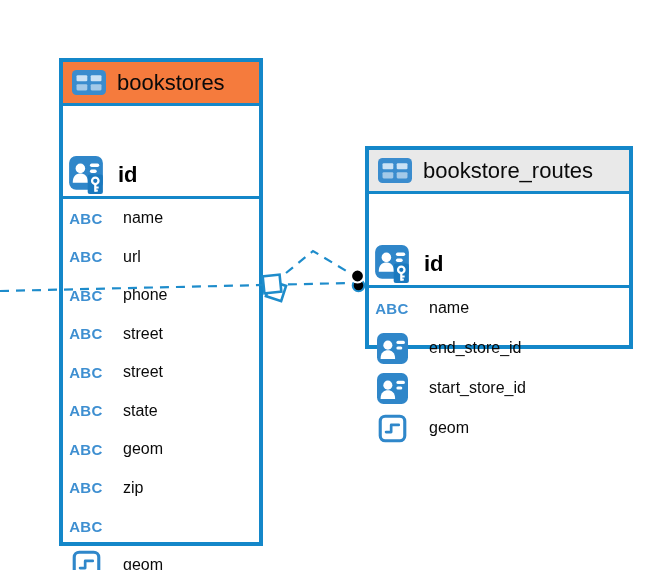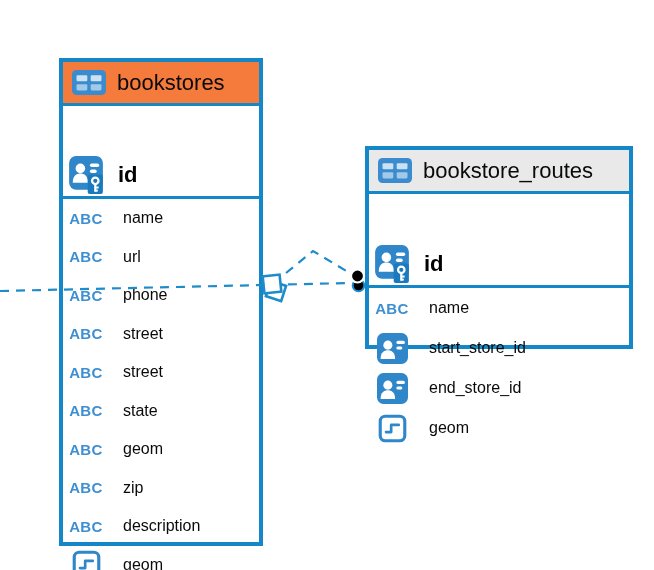--- a/index.html
+++ b/index.html
@@ -99,21 +99,20 @@
     <div class="col-row">
       <span class="icon-slot abc">ABC</span>
       <span class="col-label">geom</span>
     </div>
     <div class="col-row">
       <span class="icon-slot abc">ABC</span>
       <span class="col-label">zip</span>
     </div>
     <div class="col-row">
       <span class="icon-slot abc">ABC</span>
-      <span class="col-label">description</span>
     </div>
     <div class="col-row">
       <span class="icon-slot">
         <svg width="29" height="29" viewBox="0 0 26 26">
           <rect x="2" y="2" width="22" height="22" rx="4.5" fill="#fff" stroke="#2F87CA" stroke-width="2.8"></rect>
           <path d="M18.6,9.8 L11.8,9.8 L11.8,16.2 L7.2,16.2" fill="none" stroke="#2F87CA" stroke-width="2.4" stroke-linecap="round" stroke-linejoin="round"></path>
         </svg>
       </span>
       <span class="col-label">geom</span>
     </div>
@@ -158,33 +157,33 @@
     <div class="col-row">
       <span class="icon-slot">
         <svg width="31" height="31" viewBox="0 0 24 24">
           <rect x="0" y="0" width="24" height="24" rx="5" fill="#2F86C9"></rect>
           <circle cx="8.4" cy="9.4" r="3.5" fill="#fff"></circle>
           <path d="M2.8,19.6 C2.8,15.2 5.5,13.3 8.4,13.3 C11.3,13.3 14,15.2 14,19.6 L14,20.2 L2.8,20.2 Z" fill="#fff"></path>
           <rect x="15" y="6" width="6.6" height="2.6" rx="1.3" fill="#fff"></rect>
           <rect x="15" y="10.4" width="4.6" height="2.4" rx="1.2" fill="#fff"></rect>
         </svg>
       </span>
-      <span class="col-label">start_store_id</span>
+      <span class="col-label">end_store_id</span>
     </div>
     <div class="col-row">
       <span class="icon-slot">
         <svg width="31" height="31" viewBox="0 0 24 24">
           <rect x="0" y="0" width="24" height="24" rx="5" fill="#2F86C9"></rect>
           <circle cx="8.4" cy="9.4" r="3.5" fill="#fff"></circle>
           <path d="M2.8,19.6 C2.8,15.2 5.5,13.3 8.4,13.3 C11.3,13.3 14,15.2 14,19.6 L14,20.2 L2.8,20.2 Z" fill="#fff"></path>
           <rect x="15" y="6" width="6.6" height="2.6" rx="1.3" fill="#fff"></rect>
           <rect x="15" y="10.4" width="4.6" height="2.4" rx="1.2" fill="#fff"></rect>
         </svg>
       </span>
-      <span class="col-label">end_store_id</span>
+      <span class="col-label">start_store_id</span>
     </div>
     <div class="col-row">
       <span class="icon-slot">
         <svg width="29" height="29" viewBox="0 0 26 26">
           <rect x="2" y="2" width="22" height="22" rx="4.5" fill="#fff" stroke="#2F87CA" stroke-width="2.8"></rect>
           <path d="M18.6,9.8 L11.8,9.8 L11.8,16.2 L7.2,16.2" fill="none" stroke="#2F87CA" stroke-width="2.4" stroke-linecap="round" stroke-linejoin="round"></path>
         </svg>
       </span>
       <span class="col-label">geom</span>
     </div>

